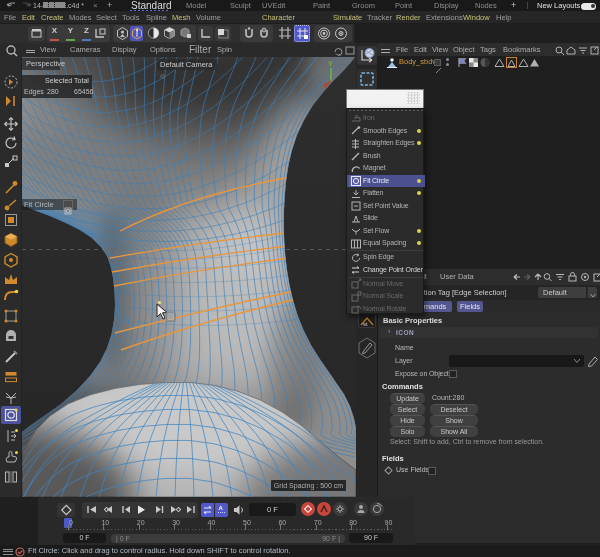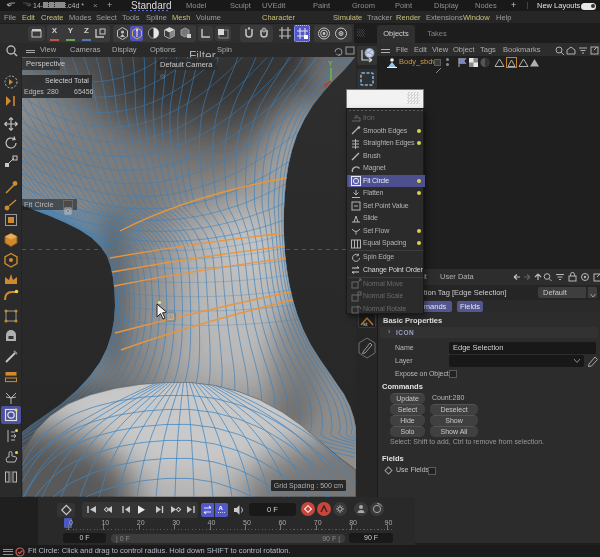--- a/index.html
+++ b/index.html
@@ -123,36 +123,31 @@
         <circle cx="7" cy="7.5" r="5.5" fill="none" stroke="#c8c8c8"></circle>
         <circle cx="7" cy="7.5" r="3.4" fill="none" stroke="#c8c8c8"></circle>
         <circle cx="7" cy="7.5" r="1.4" fill="#c8c8c8"></circle>
       </svg>
       <svg class="abs" style="left:334px;top:2px" width="14" height="15">
         <circle cx="7" cy="7.5" r="5.5" fill="none" stroke="#c8c8c8"></circle>
         <circle cx="7" cy="7.5" r="2" fill="none" stroke="#c8c8c8"></circle>
         <circle cx="7" cy="7.5" r="0.9" fill="#c8c8c8"></circle>
       </svg>
     </div>
-<div class="abs" style="left:354px;top:24px;width:246px;height:19px;background:#1d1d1d;">
-      <div class="abs" style="left:23px;top:1px;width:38px;height:18px;background:#2f2f2f;border-radius:3px 3px 0 0;font-size:7.5px;color:#d2d2d2;text-align:center;line-height:18px;">Objects</div>
-      <div class="abs" style="left:66px;top:1px;width:34px;height:18px;font-size:7.5px;color:#848484;text-align:center;line-height:18px;">Takes</div>
-      <div class="abs" style="left:3px;top:5px;width:8px;height:8px;background:repeating-linear-gradient(0deg,#454545 0 1px,transparent 1px 3px),repeating-linear-gradient(90deg,#454545 0 1px,transparent 1px 2px);background-blend-mode:multiply;opacity:.8;"></div>
-    </div>
 <div class="abs" style="left:0;top:43px;width:356px;height:14px;background:#2a2a2a;">
       <svg class="abs" style="left:4px;top:1px" width="16" height="13">
         <circle cx="7" cy="6" r="4" fill="none" stroke="#b5b5b5" stroke-width="1.4"></circle>
         <line x1="10" y1="9" x2="13" y2="12" stroke="#b5b5b5" stroke-width="1.6"></line>
       </svg>
       <div class="abs" style="left:26px;top:4.5px;width:9px;height:5px;background:repeating-linear-gradient(0deg,#a8a8a8 0 1px,transparent 1px 2.5px);"></div>
       <div class="abs" style="left:40px;top:0;height:14px;font-size:7.5px;color:#ababab;line-height:14px;">View</div>
       <div class="abs" style="left:70px;top:0;height:14px;font-size:7.5px;color:#ababab;line-height:14px;">Cameras</div>
       <div class="abs" style="left:112px;top:0;height:14px;font-size:7.5px;color:#ababab;line-height:14px;">Display</div>
       <div class="abs" style="left:150px;top:0;height:14px;font-size:7.5px;color:#ababab;line-height:14px;">Options</div>
-      <div class="abs" style="left:189px;top:6px;height:14px;font-size:12px;color:#ababab;line-height:14px;text-align:center;">Filter</div>
+      <div class="abs" style="left:189px;top:0;height:14px;font-size:10px;color:#ababab;line-height:14px;text-align:center;">Filter</div>
       <div class="abs" style="left:217px;top:0;height:14px;font-size:7.5px;color:#ababab;line-height:14px;">Spin</div>
       <svg class="abs" style="left:333px;top:2px" width="22" height="11">
         <path d="M2,7 a3.5,3.5 0 1 1 3.5,3.5 M5,10.5 l-2,-2 M5,10.5 l2,-1.5" stroke="#999" fill="none"></path>
         <rect x="13" y="2" width="8" height="7" fill="none" stroke="#999"></rect>
       </svg>
     </div>
 <div class="abs" style="left:0;top:57px;width:22px;height:440px;background:#2b2b2b;border-right:1px solid #232323;">
       <svg class="abs" style="left:3px;top:17px" width="16" height="16">
         <circle cx="8" cy="8" r="6" fill="none" stroke="#b5b5b5" stroke-dasharray="2 1.6"></circle>
         <path d="M6,5 l4,3 -4,3 z" fill="#cf8a2d"></path>
@@ -510,21 +505,20 @@
       <div class="abs" style="left:56px;top:1px;width:40px;height:11px;background:#54578f;border-radius:2px;font-size:7.5px;color:#e2e3f2;text-align:center;line-height:11px;">mmands</div>
       <div class="abs" style="left:101px;top:1px;width:26px;height:11px;background:#54578f;border-radius:2px;font-size:7.5px;color:#e2e3f2;text-align:center;line-height:11px;">Fields</div>
     </div>
     <div class="abs" style="left:377px;top:313px;width:223px;height:230px;background:#2c2c2c;border-left:1px solid #1a1a1a;">
       <div class="abs" style="left:5px;top:3px;font-size:7.5px;font-weight:bold;color:#e2e2e2;">Basic Properties</div>
       <div class="abs" style="left:2px;top:14px;width:218px;height:11px;background:#323232;border-radius:2px;">
         <span style="position:absolute;left:8px;top:1px;font-size:7px;color:#9ba0bf;">›</span>
         <span style="position:absolute;left:16px;top:1.5px;font-size:6.5px;font-weight:bold;color:#9ba0bf;letter-spacing:.5px;">ICON</span>
       </div>
       <div class="abs" style="left:17px;top:31px;font-size:7px;color:#b8b8b8;">Name</div>
-      <div class="abs" style="left:71px;top:29px;width:147px;height:12px;background:#181818;border-radius:2px;font-size:7.5px;color:#d0d0d0;line-height:12px;padding-left:4px;">Edge Selection</div>
       <div class="abs" style="left:17px;top:44px;font-size:7px;color:#b8b8b8;">Layer</div>
       <div class="abs" style="left:71px;top:42px;width:135px;height:12px;background:#181818;border-radius:2px;">
         <svg class="abs" style="right:3px;top:3px;position:absolute" width="8" height="6">
           <path d="M1,1 l3,3.5 3,-3.5" fill="none" stroke="#888"></path>
         </svg>
       </div>
       <svg class="abs" style="left:209px;top:41px" width="12" height="13">
         <path d="M2,10 L8,3 L10.5,5.5 L4.5,12 L1.5,12.5 Z" fill="none" stroke="#a8a8a8"></path>
       </svg>
       <div class="abs" style="left:17px;top:57px;font-size:7px;letter-spacing:-0.1px;color:#b8b8b8;">Expose on Object</div>

